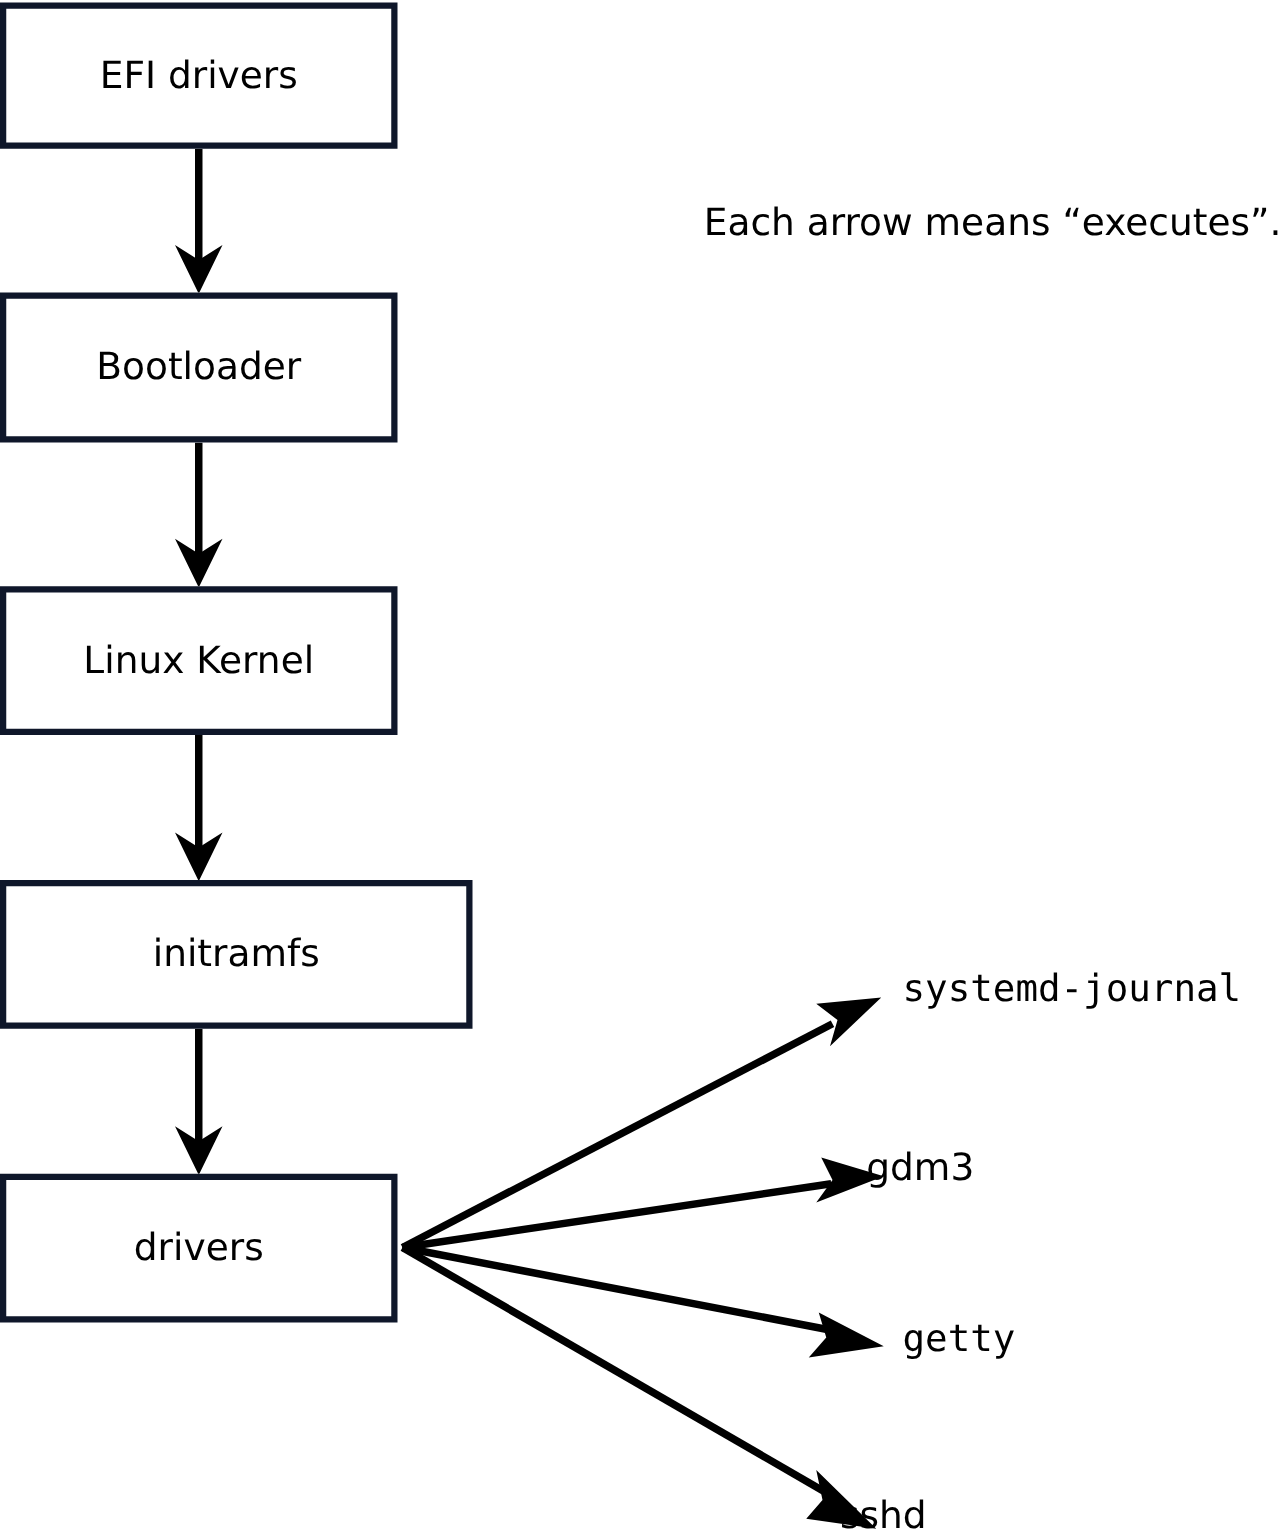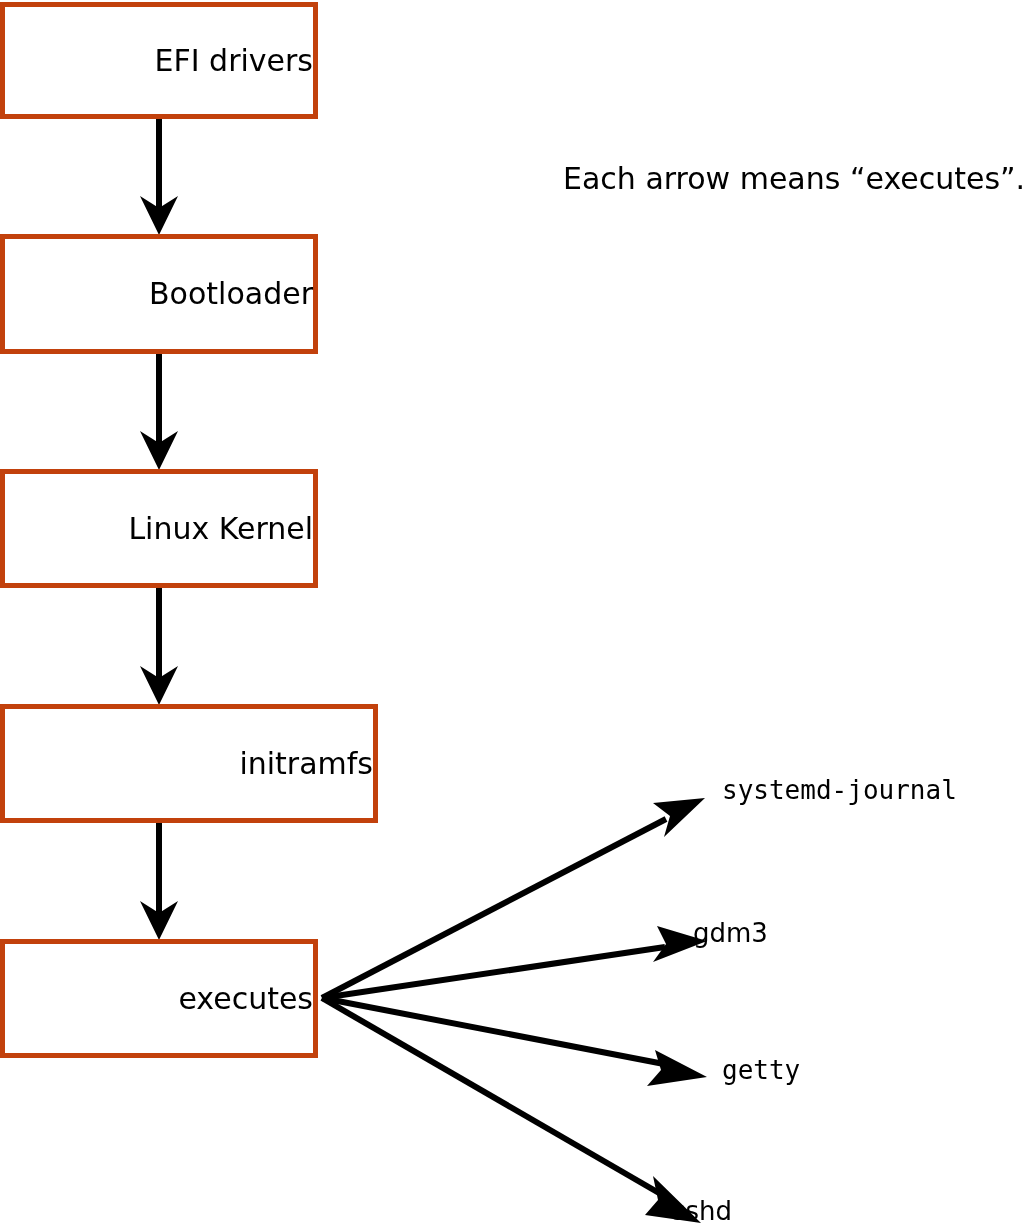--- a/index.html
+++ b/index.html
@@ -12,43 +12,43 @@
     width: 1023px;
     height: 1230px;
     background: #ffffff;
     overflow: hidden;
     font-family: "DejaVu Sans", "Liberation Sans", sans-serif;
   }
   .node-box {
     position: absolute;
     box-sizing: border-box;
     background: #ffffff;
-    border: 5px solid #c2410c;
+    border: 5px solid #0f172a;
     display: flex;
     align-items: center;
-    justify-content: flex-end;
+    justify-content: center;
   }
   .node-label {
     font-family: "DejaVu Sans", "Liberation Sans", sans-serif;
     font-size: 30px;
     color: #000000;
     line-height: 1;
     white-space: nowrap;
   }
   .caption {
     position: absolute;
     font-family: "DejaVu Sans", "Liberation Sans", sans-serif;
     font-size: 30px;
     color: #000000;
     white-space: nowrap;
     line-height: 1;
   }
   .leaf-label {
     position: absolute;
-    font-size: 26px;
+    font-size: 30px;
     color: #000000;
     white-space: nowrap;
     line-height: 1;
   }
   .leaf-label.mono {
     font-family: "DejaVu Sans Mono", "Liberation Mono", monospace;
   }
   .leaf-label.sans {
     font-family: "DejaVu Sans", "Liberation Sans", sans-serif;
   }
@@ -119,21 +119,21 @@
 
   <div class="node-box" style="left:0px; top:469px; width:318px; height:119px;">
     <span class="node-label">Linux Kernel</span>
   </div>
 
   <div class="node-box" style="left:0px; top:704px; width:378px; height:119px;">
     <span class="node-label">initramfs</span>
   </div>
 
   <div class="node-box" style="left:0px; top:939px; width:318px; height:119px;">
-    <span class="node-label">executes</span>
+    <span class="node-label">drivers</span>
   </div>
 
   <div class="caption" style="left:563px; top:164px;">Each arrow means “executes”.</div>
 
   <div class="leaf-label mono" style="left:722px; top:777px;">systemd-journal</div>
 
   <div class="leaf-label sans" style="left:693px; top:920px;">gdm3</div>
 
   <div class="leaf-label mono" style="left:722px; top:1057px;text-align:right;">getty</div>
 

